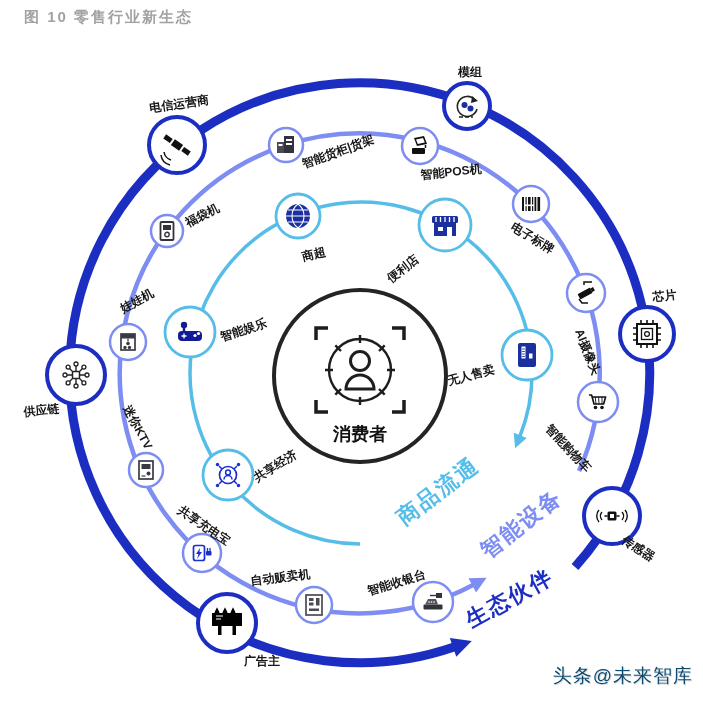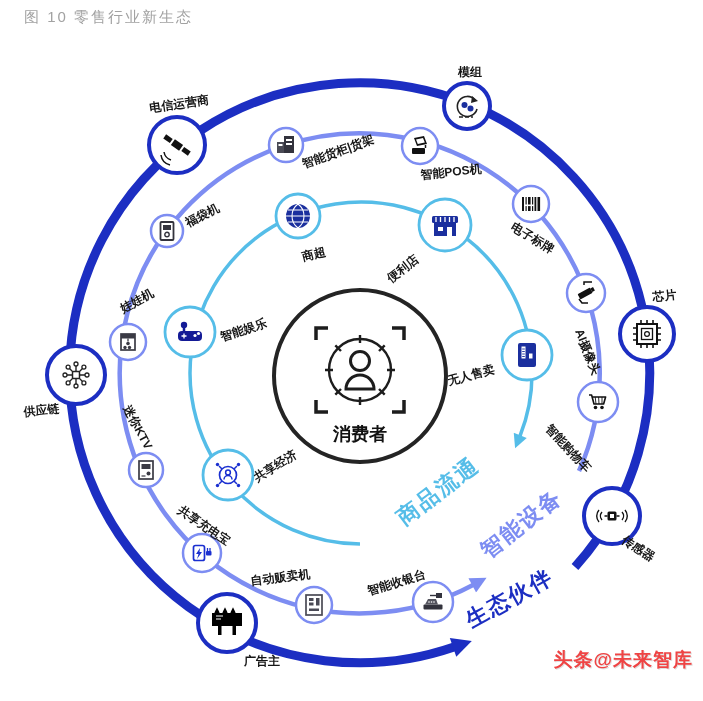--- a/index.html
+++ b/index.html
@@ -1,21 +1,21 @@
 <!DOCTYPE html>
 <html><head>
 <meta charset="utf-8">
 <style>
   html,body{margin:0;padding:0;background:#fff;}
   .stage{position:relative;width:703px;height:701px;background:#fff;overflow:hidden;
          font-family:"Liberation Sans","DejaVu Sans",sans-serif;}
-  .fig-title{position:absolute;left:24px;top:8px;font-size:15px;font-weight:400;
+  .fig-title{position:absolute;left:24px;top:8px;font-size:15px;font-weight:700;
              color:#a2a2a2;letter-spacing:2px;}
-  .watermark{position:absolute;right:10px;bottom:28px;font-size:19px;font-weight:700;
-             color:#ef4444;text-shadow:1px 1px 0 #e0e0e0;letter-spacing:1px;}
+  .watermark{position:absolute;right:10px;bottom:12px;font-size:19px;font-weight:400;
+             color:#0c4a6e;text-shadow:1px 1px 0 #e0e0e0;letter-spacing:1px;}
   svg{position:absolute;left:0;top:0;}
   .arc{fill:none;}
   .arc-dark{stroke:#1c2ec2;stroke-width:9;}
   .arc-med{stroke:#7d8df2;stroke-width:4.5;}
   .arc-light{stroke:#55bde8;stroke-width:3.5;}
   .node{fill:#fff;}
   .ring-dark{stroke:#1c2ec2;stroke-width:4;}
   .ring-med{stroke:#7d8df2;stroke-width:2.5;}
   .ring-light{stroke:#55bde8;stroke-width:2.8;}
   .lbl{font-size:12px;font-weight:600;fill:#161616;}

